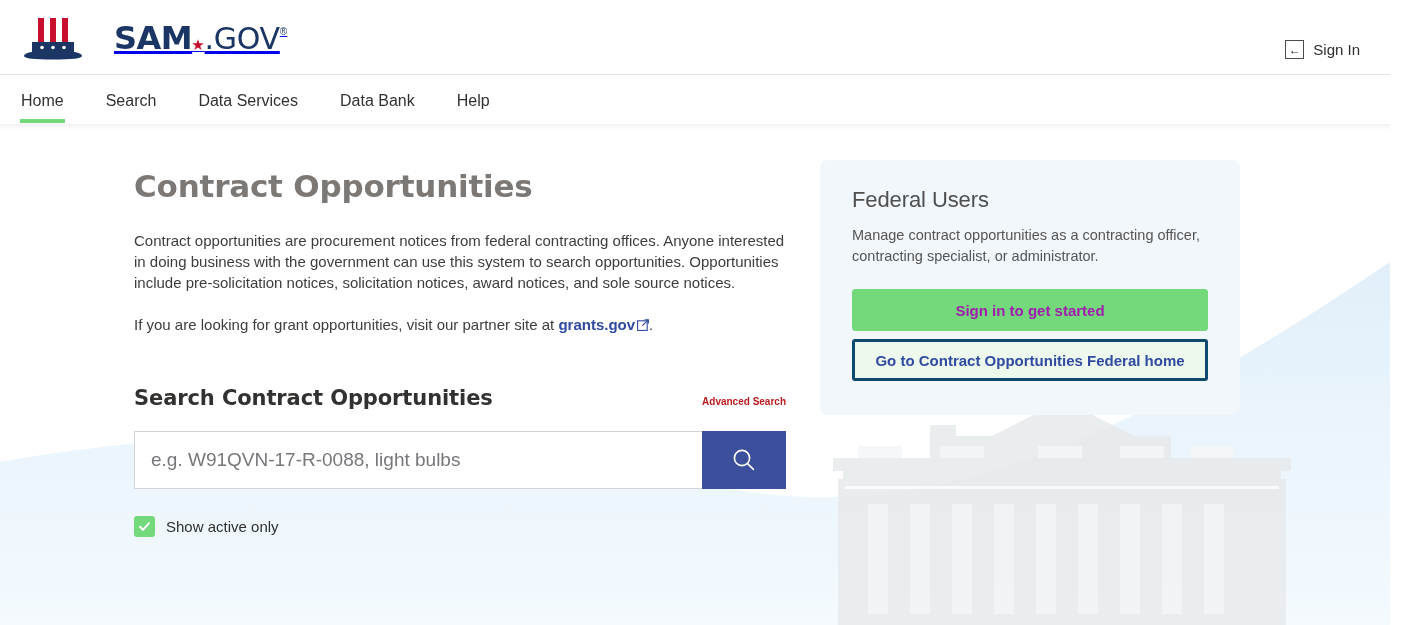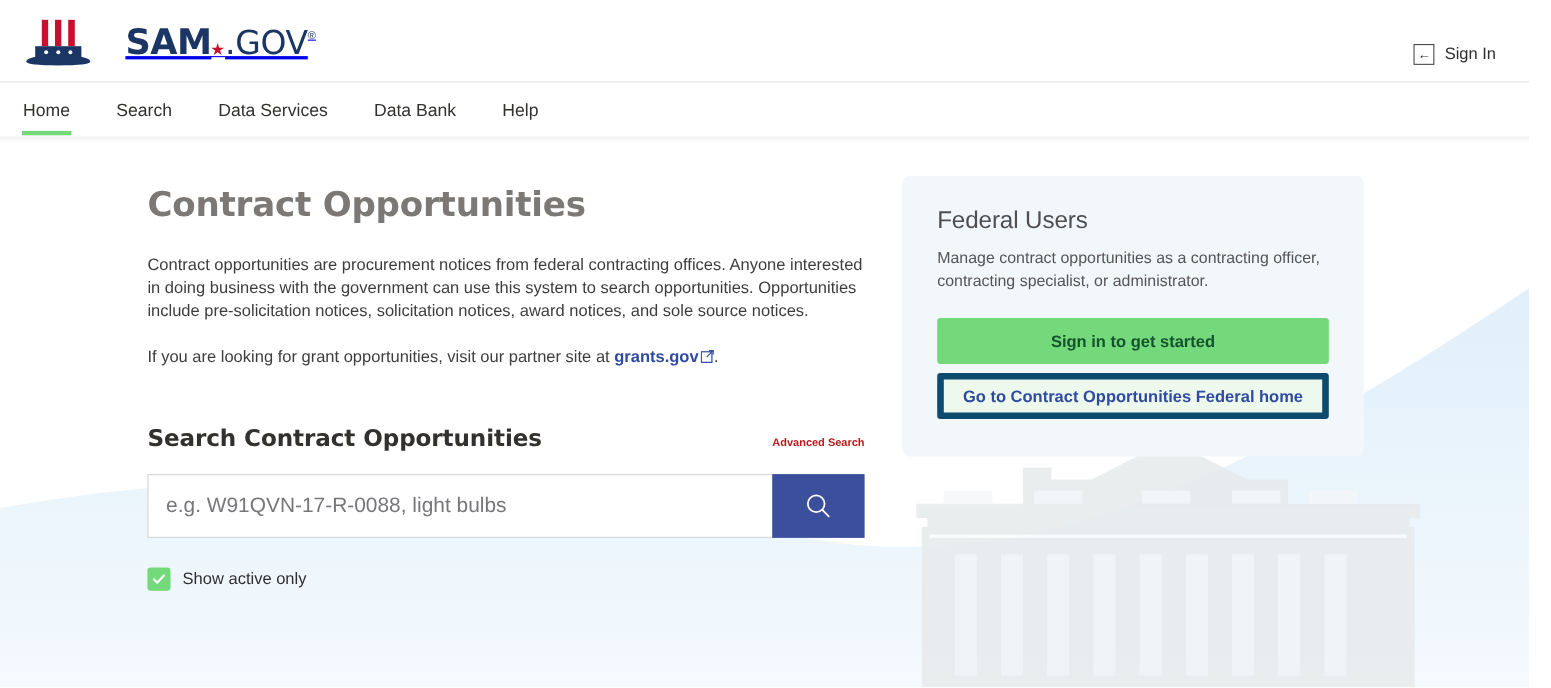--- a/index.html
+++ b/index.html
@@ -291,33 +291,33 @@
     color: #555555;
   }
   .btn-primary {
     margin-top: 22px;
     display: block;
     width: 100%;
     height: 42px;
     background: #73d97b;
     border: 1px solid #73d97b;
     border-radius: 3px;
-    color: #14532d;
+    color: #a21caf;
     font-size: 15px;
     font-weight: 700;
     font-family: "Liberation Sans", sans-serif;
     cursor: pointer;
   }
   .btn-secondary {
     margin-top: 8px;
     display: block;
     width: 100%;
     height: 42px;
     background: #edf9ec;
-    border: 6px solid #0c4a6e;
+    border: 3px solid #0c4a6e;
     border-radius: 3px;
     color: #2f4aa0;
     font-size: 15px;
     font-weight: 700;
     font-family: "Liberation Sans", sans-serif;
     cursor: pointer;
   }
 </style>
 </head>
 <body>

